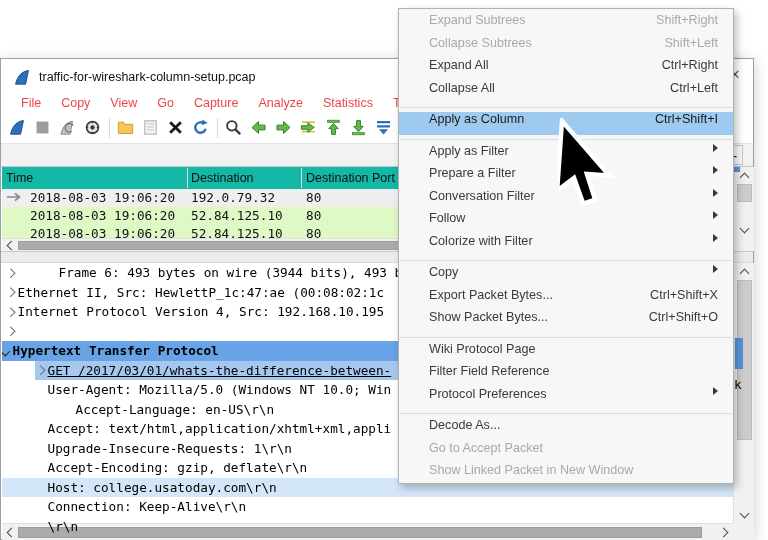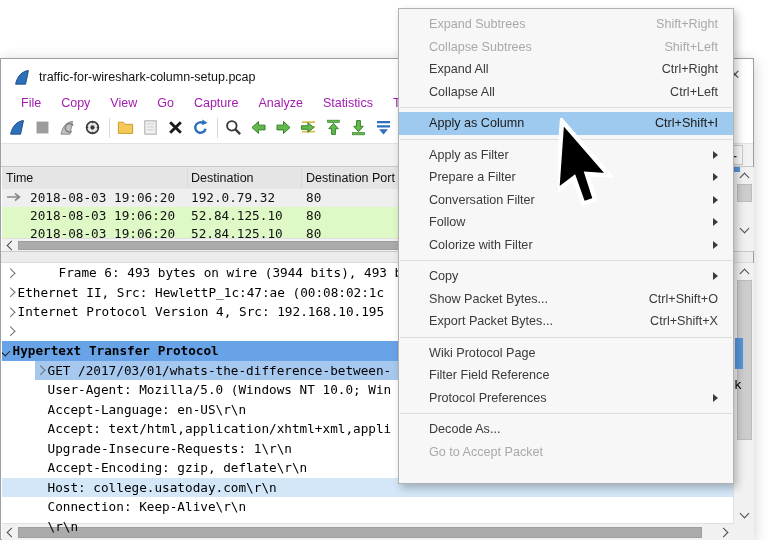--- a/index.html
+++ b/index.html
@@ -8,38 +8,38 @@
   .win{position:absolute;left:0;top:58px;width:754px;height:482px;background:#fff;
        border:1px solid #9aa0a6;box-shadow:0 3px 14px rgba(0,0,0,.20);box-sizing:border-box;}
   
   .titlebar{position:absolute;left:0;top:0;width:100%;height:36px;background:#fff;display:flex;align-items:center;}
   .title-fin{margin-left:12px;display:flex;}
   .title-text{margin-left:7px;font-size:12.5px;color:#111;}
   .win-close{position:absolute;right:8px;top:5px;width:20px;height:20px;display:flex;align-items:center;justify-content:center;
              color:#555;font-size:13px;}
   
   .menubar{position:absolute;left:0;top:36px;width:100%;height:17px;display:flex;padding-left:10px;box-sizing:border-box;}
-  .mb-item{font-size:12.5px;color:#a21caf;padding:0 10px;line-height:17px;}
+  .mb-item{font-size:12.5px;color:#ef4444;padding:0 10px;line-height:17px;}
   
   .toolbar{position:absolute;left:0;top:53px;width:100%;height:31px;display:flex;align-items:center;padding-left:6px;box-sizing:border-box;}
   .tb-btn{width:21px;height:24px;display:flex;align-items:center;justify-content:center;margin-right:4px;}
   .tb-sep{width:1px;height:20px;background:#d8d8d8;margin:0 5px 0 2px;}
   
   .filterbar{position:absolute;left:0;top:84px;width:100%;height:24px;background:#f2f2f2;border-top:1px solid #e3e3e3;
              border-bottom:1px solid #c9c9c9;box-sizing:border-box;}
   .filter-field{position:absolute;left:2px;top:1px;width:716px;height:20px;background:var(--c-filter_green);
                 border:1px solid #b9d3a8;display:flex;align-items:center;}
   .bookmark-btn{width:24px;height:18px;margin-left:1px;background:#f6fbf2;border:1px solid #b5c9a6;
                 display:flex;align-items:center;justify-content:center;box-sizing:border-box;}
   .filter-input{margin-left:8px;font-size:12.5px;color:#111;}
   .add-filter-btn{position:absolute;right:10px;top:1px;width:20px;height:20px;background:#fafafa;border:1px solid #c8c8c8;
                   font-size:15px;color:#222;display:flex;align-items:center;justify-content:center;box-sizing:border-box;}
   
   .packetpane{position:absolute;left:1px;top:108px;width:752px;height:84px;background:#fff;overflow:hidden;}
-  .plist-header{position:absolute;left:0;top:0;width:731px;height:22px;background:#e5e5e5;border-bottom:1px solid #d5d5d5;}
+  .plist-header{position:absolute;left:0;top:0;width:731px;height:22px;background:#14b8a6;border-bottom:1px solid #d5d5d5;}
   .ph-cell{position:absolute;top:0;height:22px;line-height:22px;font-size:12.5px;color:#111;}
   .ph-sep{position:absolute;top:1px;width:1px;height:20px;background:#dadada;}
   .prow{position:absolute;left:0;width:731px;height:18px;font-family:"DejaVu Sans Mono","Liberation Mono",monospace;
         font-size:12.7px;color:#111;}
   .prow span{position:absolute;top:0;line-height:18px;white-space:pre;}
   .pmark{position:absolute;left:4px;top:4px;}
   
   .splitter{position:absolute;left:0;top:192px;width:100%;height:12px;background:#ececec;
             border-top:1px solid #c9c9c9;border-bottom:1px solid #d9d9d9;box-sizing:border-box;}
   
@@ -67,21 +67,21 @@
   .chv.u{transform:rotate(-135deg);margin-top:3px;}
   .chv.d{transform:rotate(45deg);margin-bottom:3px;}
   .chv.l{transform:rotate(135deg);margin-left:3px;}
   .chv.r{transform:rotate(-45deg);margin-right:3px;}
   .corner{position:absolute;background:#f1f1f1;}
   .scroll-mark{position:absolute;background:#5694d8;}
   
   .ctxmenu{position:absolute;left:398px;top:8px;width:336px;height:476px;background:#f7f7f7;
            border:1px solid #b2b2b2;box-shadow:3px 4px 8px rgba(0,0,0,.25);z-index:10;
            box-sizing:border-box;padding-top:4px;}
-  .mi{height:22.5px;display:flex;align-items:center;padding:0 15px 0 30px;font-size:12.6px;color:#3a3a3a;}
+  .mi{height:22.5px;display:flex;align-items:flex-start;padding:0 15px 0 30px;font-size:12.6px;color:#3a3a3a;}
   .mi.disabled{color:#a9a9a9;}
   .mi.hl{background:var(--c-menu_highlight_blue);color:#1a1a1a;}
   .mi .short{margin-left:auto;}
   .subarrow{margin-left:auto;width:0;height:0;border-left:5px solid #3a3a3a;
             border-top:4px solid transparent;border-bottom:4px solid transparent;}
   .msep{height:1px;background:#dcdcdc;margin:4px 1px;}
   
   .k-frag{position:absolute;left:734px;top:377px;font-family:"DejaVu Sans Mono","Liberation Mono",monospace;
           font-size:12.7px;color:#000;z-index:2;}
   .cursor{position:absolute;left:558px;top:118px;z-index:30;pointer-events:none;}
@@ -290,23 +290,23 @@
 
   <div class="splitter"></div>
 
   <div class="detailpane">
     <div id="detail-rows">
         <div class="drow" style="top: 0px; padding-left: 5px; gap: 41px;"><span class="chev"></span><span class="dtext">Frame 6: 493 bytes on wire (3944 bits), 493 byte</span></div>
         <div class="drow" style="top: 19.5px; padding-left: 5px;"><span class="chev"></span><span class="dtext">Ethernet II, Src: HewlettP_1c:47:ae (00:08:02:1c</span></div>
         <div class="drow" style="top: 39px; padding-left: 5px;"><span class="chev"></span><span class="dtext">Internet Protocol Version 4, Src: 192.168.10.195</span></div>
         <div class="drow" style="top: 58.5px; padding-left: 5px;"><span class="chev"></span></div>
         <div class="drow sel" style="top: 78px; "><span class="chev open"></span><span class="dtext">Hypertext Transfer Protocol</span></div>
-        <div class="drow" style="top: 97.5px; padding-left: 35px;"><div class="childbg" style="left: 33px;"></div><span class="chev"></span><span class="dtext">GET /2017/03/01/whats-the-difference-between-</span></div>
+        <div class="drow" style="top: 97.5px; padding-left: 35px; text-decoration: underline;"><div class="childbg" style="left: 33px;"></div><span class="chev"></span><span class="dtext">GET /2017/03/01/whats-the-difference-between-</span></div>
         <div class="drow" style="top: 117px; padding-left: 35px;"><span class="chev hidden"></span><span class="dtext">User-Agent: Mozilla/5.0 (Windows NT 10.0; Win</span></div>
-        <div class="drow" style="top: 136.5px; padding-left: 35px;"><span class="chev hidden"></span><span class="dtext">Accept-Language: en-US\r\n</span></div>
+        <div class="drow" style="top: 136.5px; padding-left: 35px; margin-left: 28px;"><span class="chev hidden"></span><span class="dtext">Accept-Language: en-US\r\n</span></div>
         <div class="drow" style="top: 156px; padding-left: 35px;"><span class="chev hidden"></span><span class="dtext">Accept: text/html,application/xhtml+xml,appli</span></div>
         <div class="drow" style="top: 175.5px; padding-left: 35px;"><span class="chev hidden"></span><span class="dtext">Upgrade-Insecure-Requests: 1\r\n</span></div>
         <div class="drow" style="top: 195px; padding-left: 35px;"><span class="chev hidden"></span><span class="dtext">Accept-Encoding: gzip, deflate\r\n</span></div>
         <div class="drow hov" style="top: 214.5px; padding-left: 35px;"><span class="chev hidden"></span><span class="dtext">Host: college.usatoday.com\r\n</span></div>
         <div class="drow" style="top: 234px; padding-left: 35px;"><span class="chev hidden"></span><span class="dtext">Connection: Keep-Alive\r\n</span></div>
         <div class="drow" style="top: 253.5px; padding-left: 35px;"><span class="chev hidden"></span><span class="dtext">\r\n</span></div>
       </div>
     <div class="vscroll" style="top:0;height:260px;">
       <div class="sbtn">
           <span class="chv u"></span>
@@ -377,44 +377,47 @@
     <div class="mi">
       <span>Colorize with Filter</span>
       <span class="subarrow"></span>
     </div>
     <div class="msep"></div>
     <div class="mi">
       <span>Copy</span>
       <span class="subarrow"></span>
     </div>
     <div class="mi">
+      <span>Export Packet Bytes...</span>
+      <span class="short">Ctrl+Shift+X</span>
+    </div>
+    <div class="mi">
       <span>Show Packet Bytes...</span>
       <span class="short">Ctrl+Shift+O</span>
     </div>
-    <div class="mi">
-      <span>Export Packet Bytes...</span>
-      <span class="short">Ctrl+Shift+X</span>
-    </div>
     <div class="msep"></div>
     <div class="mi">
       <span>Wiki Protocol Page</span>
     </div>
     <div class="mi">
       <span>Filter Field Reference</span>
     </div>
     <div class="mi">
       <span>Protocol Preferences</span>
       <span class="subarrow"></span>
     </div>
     <div class="msep"></div>
     <div class="mi">
       <span>Decode As...</span>
     </div>
     <div class="mi disabled">
       <span>Go to Accept Packet</span>
+    </div>
+    <div class="mi disabled">
+      <span>Show Linked Packet in New Window</span>
     </div>
   </div>
 
 <div class="cursor">
   <svg width="64" height="94" viewBox="0 0 64 94">
     <polygon points="4,3 4,73 20,59 31,84 42.5,79 32.5,54 55,54" fill="#000" stroke="#fff" stroke-width="4.5" transform="rotate(4 4 3)"></polygon>
   </svg>
 </div>
 
 </body></html>

